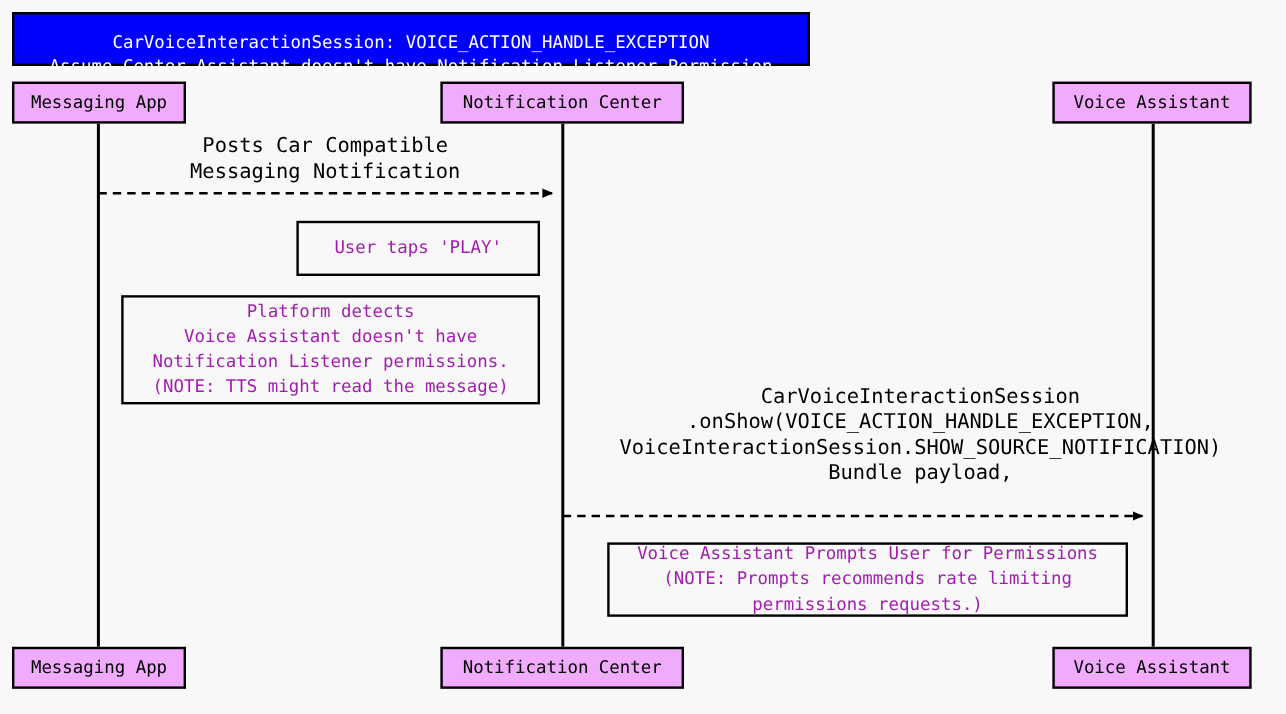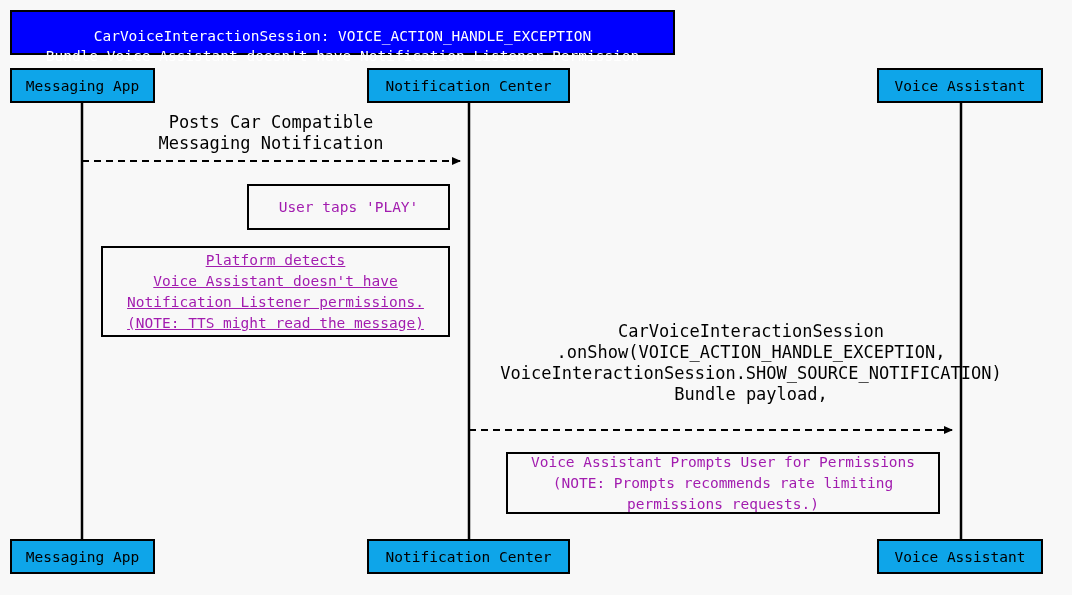--- a/index.html
+++ b/index.html
@@ -43,21 +43,21 @@
     padding-top: 14px;
     box-sizing: border-box;
     white-space: nowrap;
   }
   .title-line { display: block; }
 
   
   .participant {
     position: absolute;
     border: 2px solid #000000;
-    background: #0ea5e9;
+    background: #f0abfc;
     box-sizing: border-box;
     font-size: 14.5px;
     color: #000000;
     display: flex;
     align-items: center;
     justify-content: center;
     white-space: nowrap;
   }
 
   
@@ -107,21 +107,21 @@
 
     <line x1="961" y1="103" x2="961" y2="539" stroke="#000000" stroke-width="2.5"></line>
 
     <line x1="82" y1="161" x2="460" y2="161" stroke="#000000" stroke-width="2.2" stroke-dasharray="7,5" marker-end="url(#arrowhead)"></line>
 
     <line x1="469" y1="430" x2="952" y2="430" stroke="#000000" stroke-width="2.2" stroke-dasharray="7,5" marker-end="url(#arrowhead)"></line>
   </svg>
 
   <div class="title-box">
     <span class="title-line">CarVoiceInteractionSession: VOICE_ACTION_HANDLE_EXCEPTION</span>
-    <span class="title-line">Bundle Voice Assistant doesn't have Notification Listener Permission</span>
+    <span class="title-line">Assume Center Assistant doesn't have Notification Listener Permission</span>
   </div>
 
   <div class="participant" style="left:10px; top:68px; width:145px; height:35px;">
     <span>Messaging App</span>
   </div>
 
   <div class="participant" style="left:367px; top:68px; width:203px; height:35px;">
     <span>Notification Center</span>
   </div>
 
@@ -131,28 +131,28 @@
 
   <div class="msg-label" style="left:82px; top:112px; width:378px;">
     <span>Posts Car Compatible</span>
     <span>Messaging Notification</span>
   </div>
 
   <div class="note-box" style="left:247px; top:184px; width:203px; height:46px;">
     <span>User taps 'PLAY'</span>
   </div>
 
-  <div class="note-box" style="left:101px; top:246px; width:349px; height:91px;text-decoration:underline;">
+  <div class="note-box" style="left:101px; top:246px; width:349px; height:91px;">
     <span>Platform detects</span>
     <span>Voice Assistant doesn't have</span>
     <span>Notification Listener permissions.</span>
     <span>(NOTE: TTS might read the message)</span>
   </div>
 
-  <div class="msg-label" style="left:469px; top:321px; width:564px;">
+  <div class="msg-label" style="left:469px; top:321px; width:564px;padding-left:16px;">
     <span>CarVoiceInteractionSession</span>
     <span>.onShow(VOICE_ACTION_HANDLE_EXCEPTION,</span>
     <span>VoiceInteractionSession.SHOW_SOURCE_NOTIFICATION)</span>
     <span>Bundle payload,</span>
   </div>
 
   <div class="note-box" style="left:506px; top:452px; width:434px; height:62px;">
     <span>Voice Assistant Prompts User for Permissions</span>
     <span>(NOTE: Prompts recommends rate limiting</span>
     <span>permissions requests.)</span>

